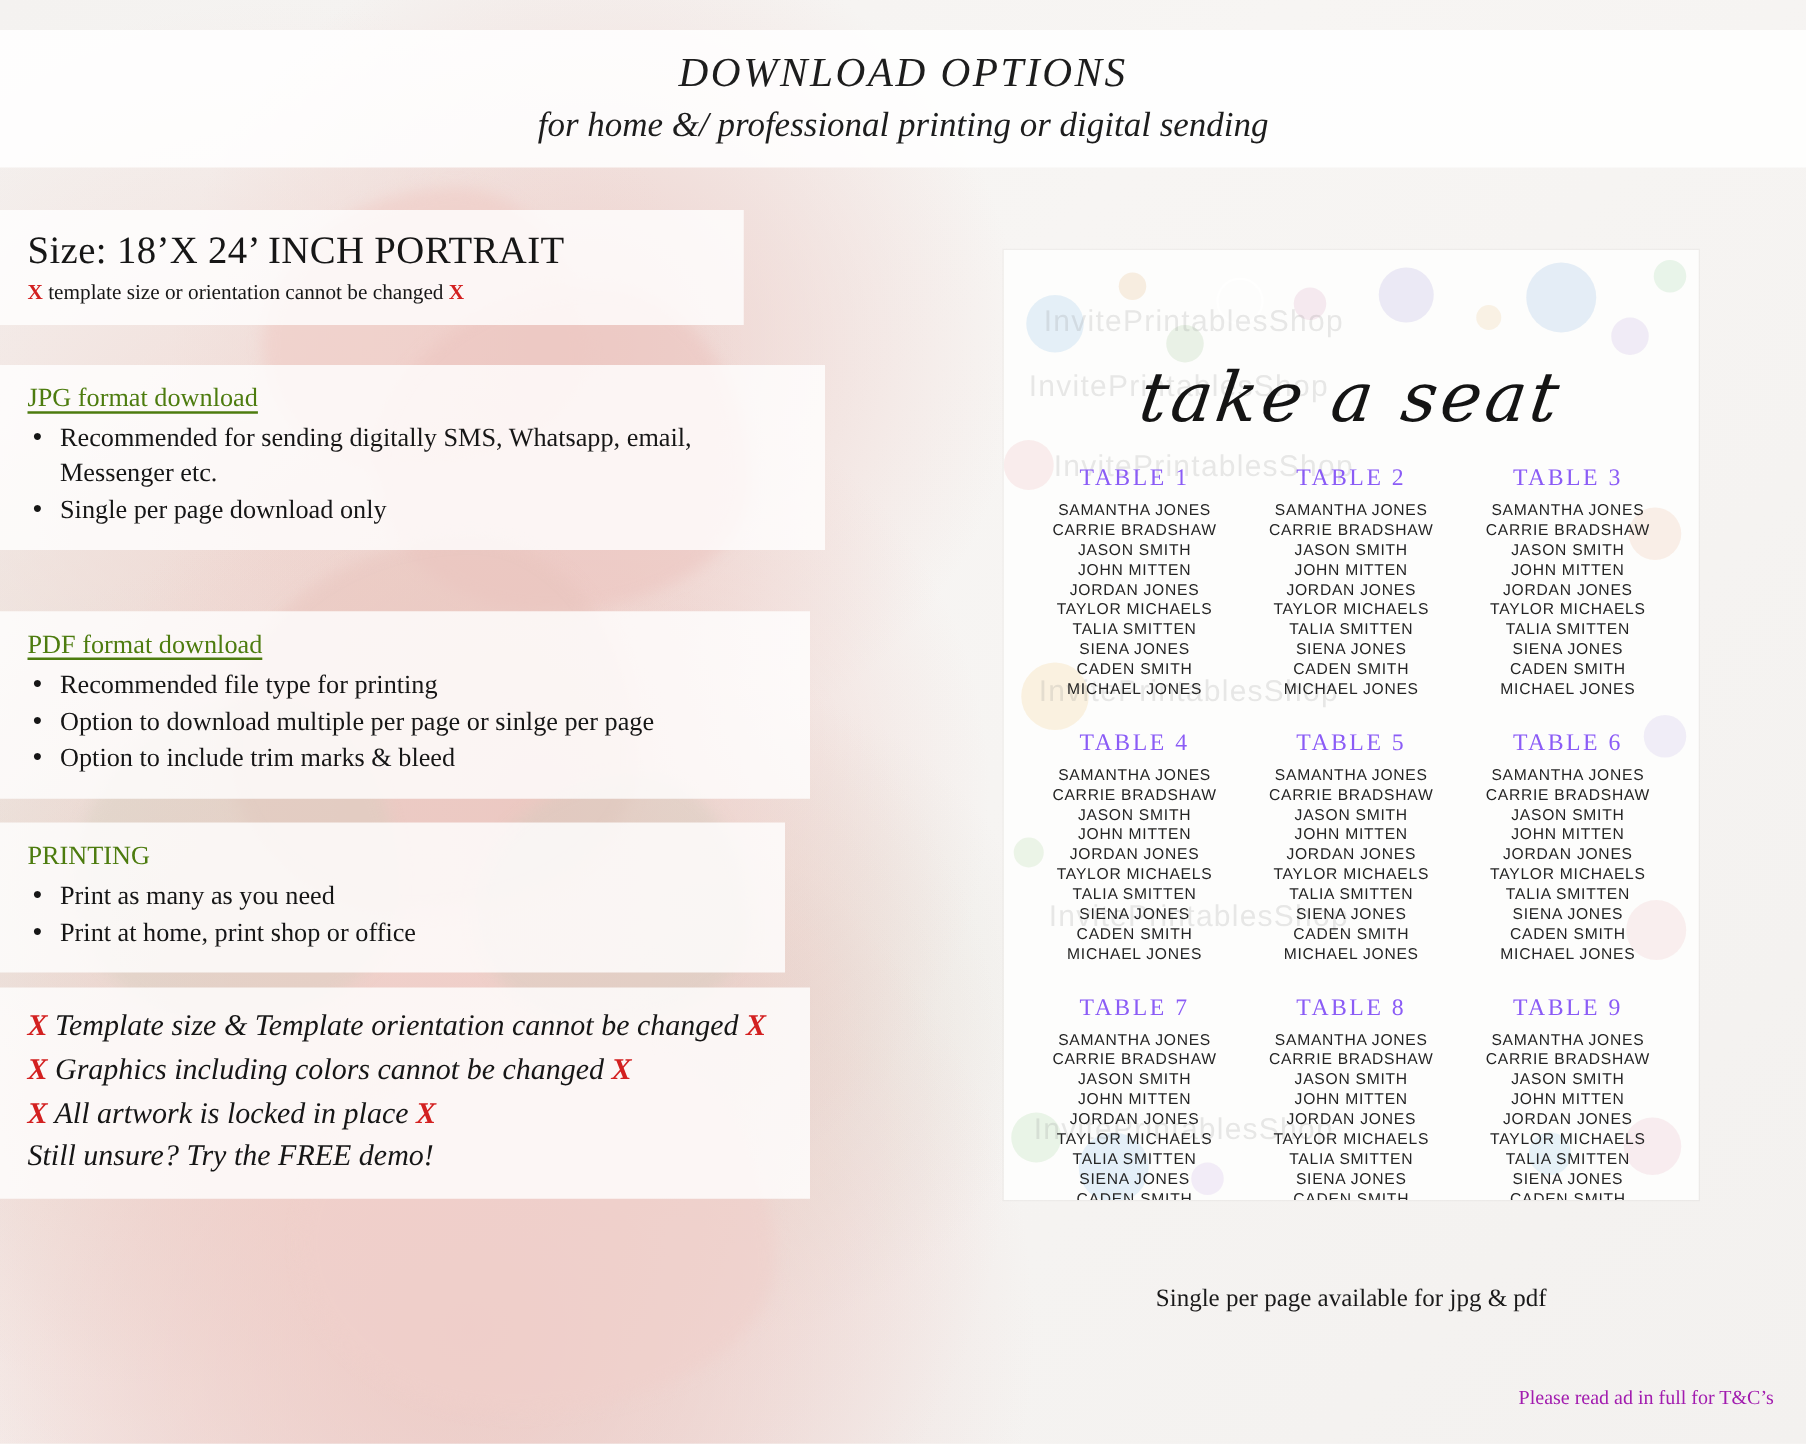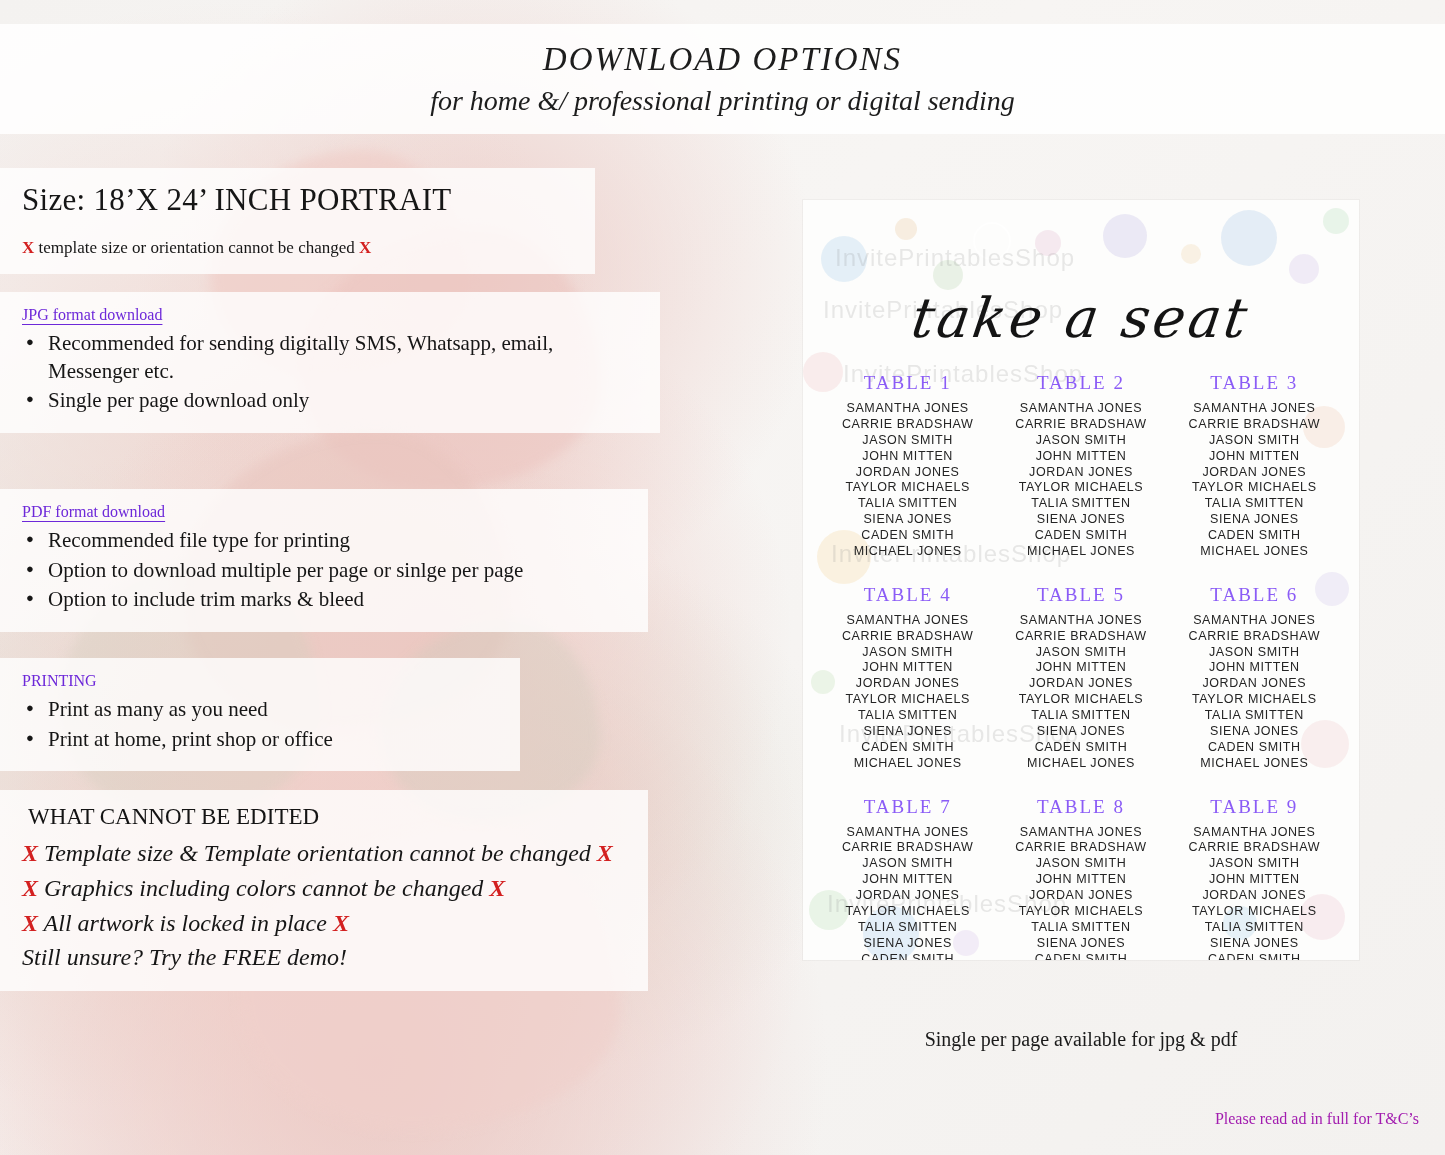--- a/index.html
+++ b/index.html
@@ -66,38 +66,38 @@
   
   .block {
     position: absolute;
     background: rgba(255,255,255,0.80);
     padding: 14px 18px 16px 22px;
     box-sizing: border-box;
   }
   .size-block { left: 0; top: 168px; width: 595px; }
   .jpg-block  { left: 0; top: 292px; width: 660px; }
   .pdf-block  { left: 0; top: 489px; width: 648px; }
-  .print-block{ left: 0; top: 658px; width: 520px; }
+  .print-block{ left: 0; top: 658px; width: 628px; }
   .cannot-block { left: 0; top: 790px; width: 648px; }
 
   .size-line {
     font-size: 31px;
     color: #161616;
     letter-spacing: .3px;
   }
   .size-note {
     font-size: 17px;
     color: #161616;
-    margin-top: 20px;
+    margin-top: 6px;
   }
   .x-mark { color: #d32020; font-weight: bold; }
 
   .sect-head {
-    font-size: 16px;
-    color: #6d28d9;
+    font-size: 21px;
+    color: #4d7c0f;
     text-decoration: underline;
     text-underline-offset: 4px;
     margin-bottom: 6px;
   }
   .sect-head.plain { text-decoration: none; }
   ul.items {
     margin: 0;
     padding: 0;
     list-style: none;
   }
@@ -260,21 +260,20 @@
 
 <div class="block print-block">
   <div class="sect-head plain">PRINTING</div>
   <ul class="items">
     <li>Print as many as you need</li>
     <li>Print at home, print shop or office</li>
   </ul>
 </div>
 
 <div class="block cannot-block">
-  <div class="cannot-head">WHAT CANNOT BE EDITED</div>
   <div class="cannot-line">
     <span class="x-mark">X</span>
     <span>Template size &amp; Template orientation cannot be changed</span>
     <span class="x-mark">X</span>
   </div>
   <div class="cannot-line">
     <span class="x-mark">X</span>
     <span>Graphics including colors cannot be changed</span>
     <span class="x-mark">X</span>
   </div>

